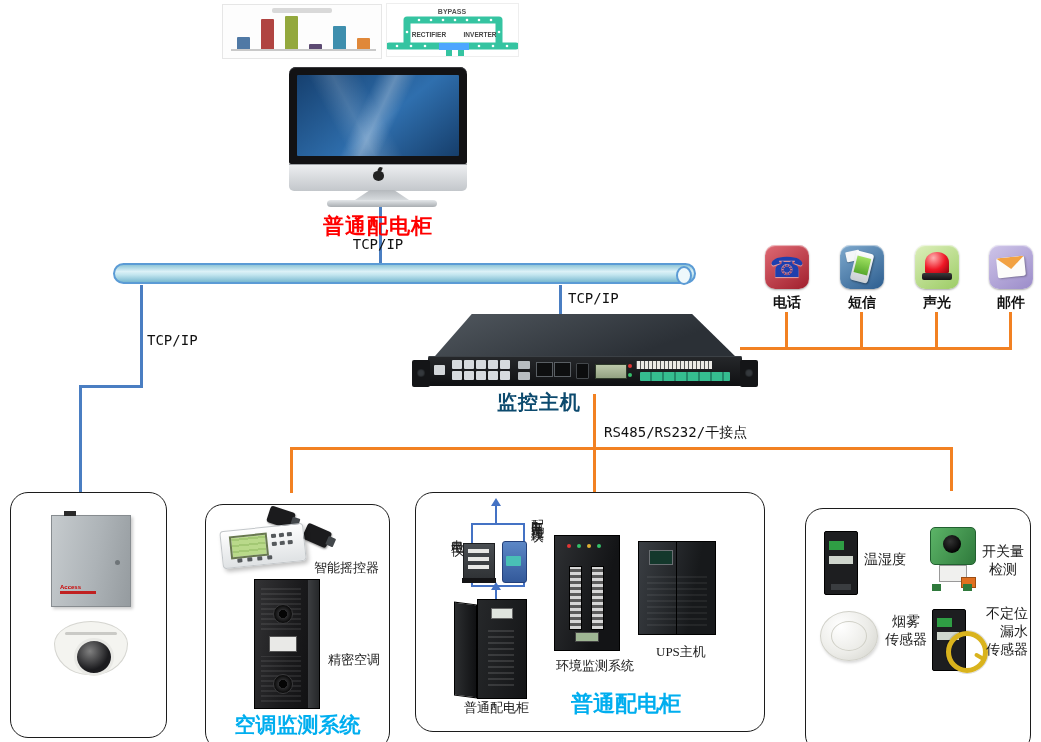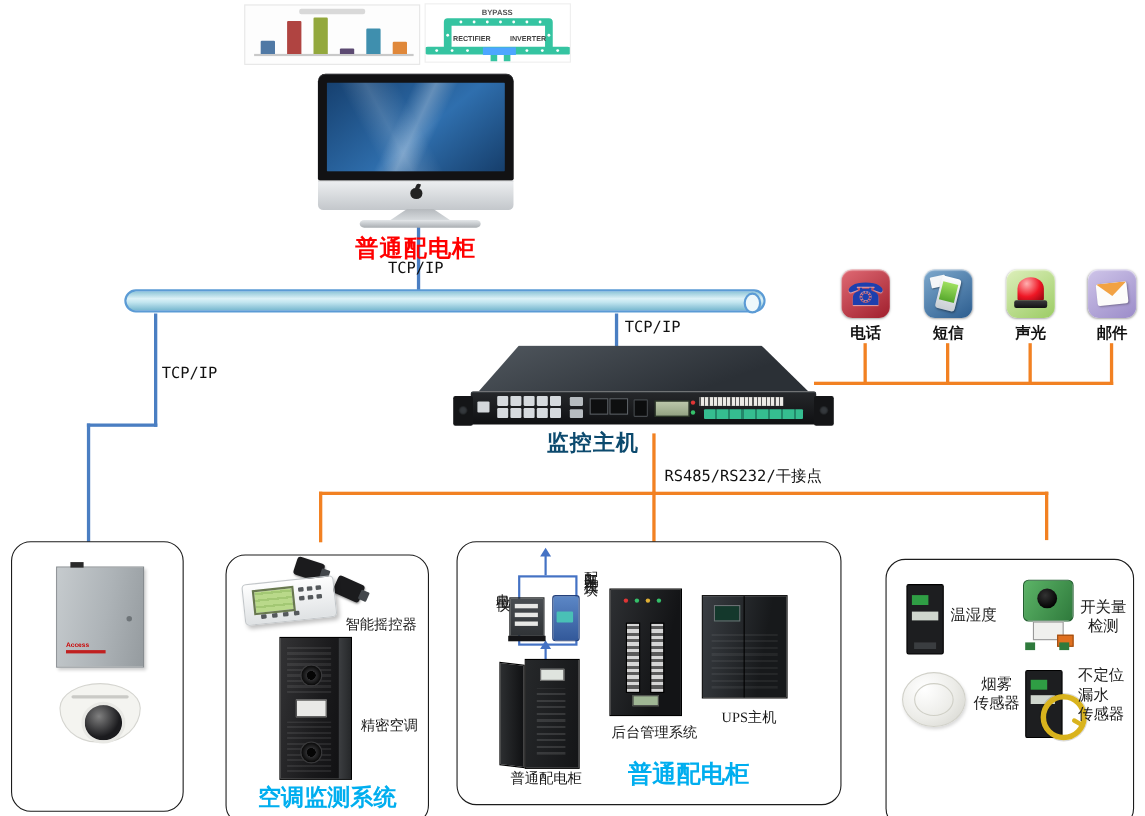--- a/index.html
+++ b/index.html
@@ -365,21 +365,21 @@
       <div class="dots">
           <i style="left:12px;background:#e03535;"></i>
           <i style="left:22px;background:#35c06a;"></i>
           <i style="left:32px;background:#e0b035;"></i>
           <i style="left:42px;background:#35c06a;"></i>
         </div>
       <div class="col" style="left:14px;"></div>
       <div class="col" style="left:36px;"></div>
       <div class="lcd2"></div>
     </div>
-    <div class="dev-label" style="left:140px;top:164px;">后台管理系统</div>
+    <div class="dev-label" style="left:140px;top:164px;">环境监测系统</div>
 
     <div class="cab cab-ups">
         <i></i>
         <em></em>
         <div class="split"></div>
       </div>
     <div class="dev-label" style="left:240px;top:150px;">UPS主机</div>
 
     <div class="sys-title" style="left:95px;width:230px;top:196px;font-size:22px;">普通配电柜</div>
   </div>
@@ -408,19 +408,19 @@
       </div>
     <div class="dev-label" style="left:76px;top:104px;font-size:14px;text-align:center;width:48px;">烟雾
 传感器</div>
 
     <div class="leak">
         <i></i>
         <em></em>
       </div>
     <div class="leak-coil"></div>
     <div class="leak-tail"></div>
-    <div class="dev-label" style="left:174px;top:96px;font-size:14px;text-align:left;width:48px;">不定位
+    <div class="dev-label" style="left:174px;top:96px;font-size:14px;text-align:right;width:48px;">不定位
 漏水
 传感器</div>
 
   </div>
 
 </div>
 
 </body></html>

